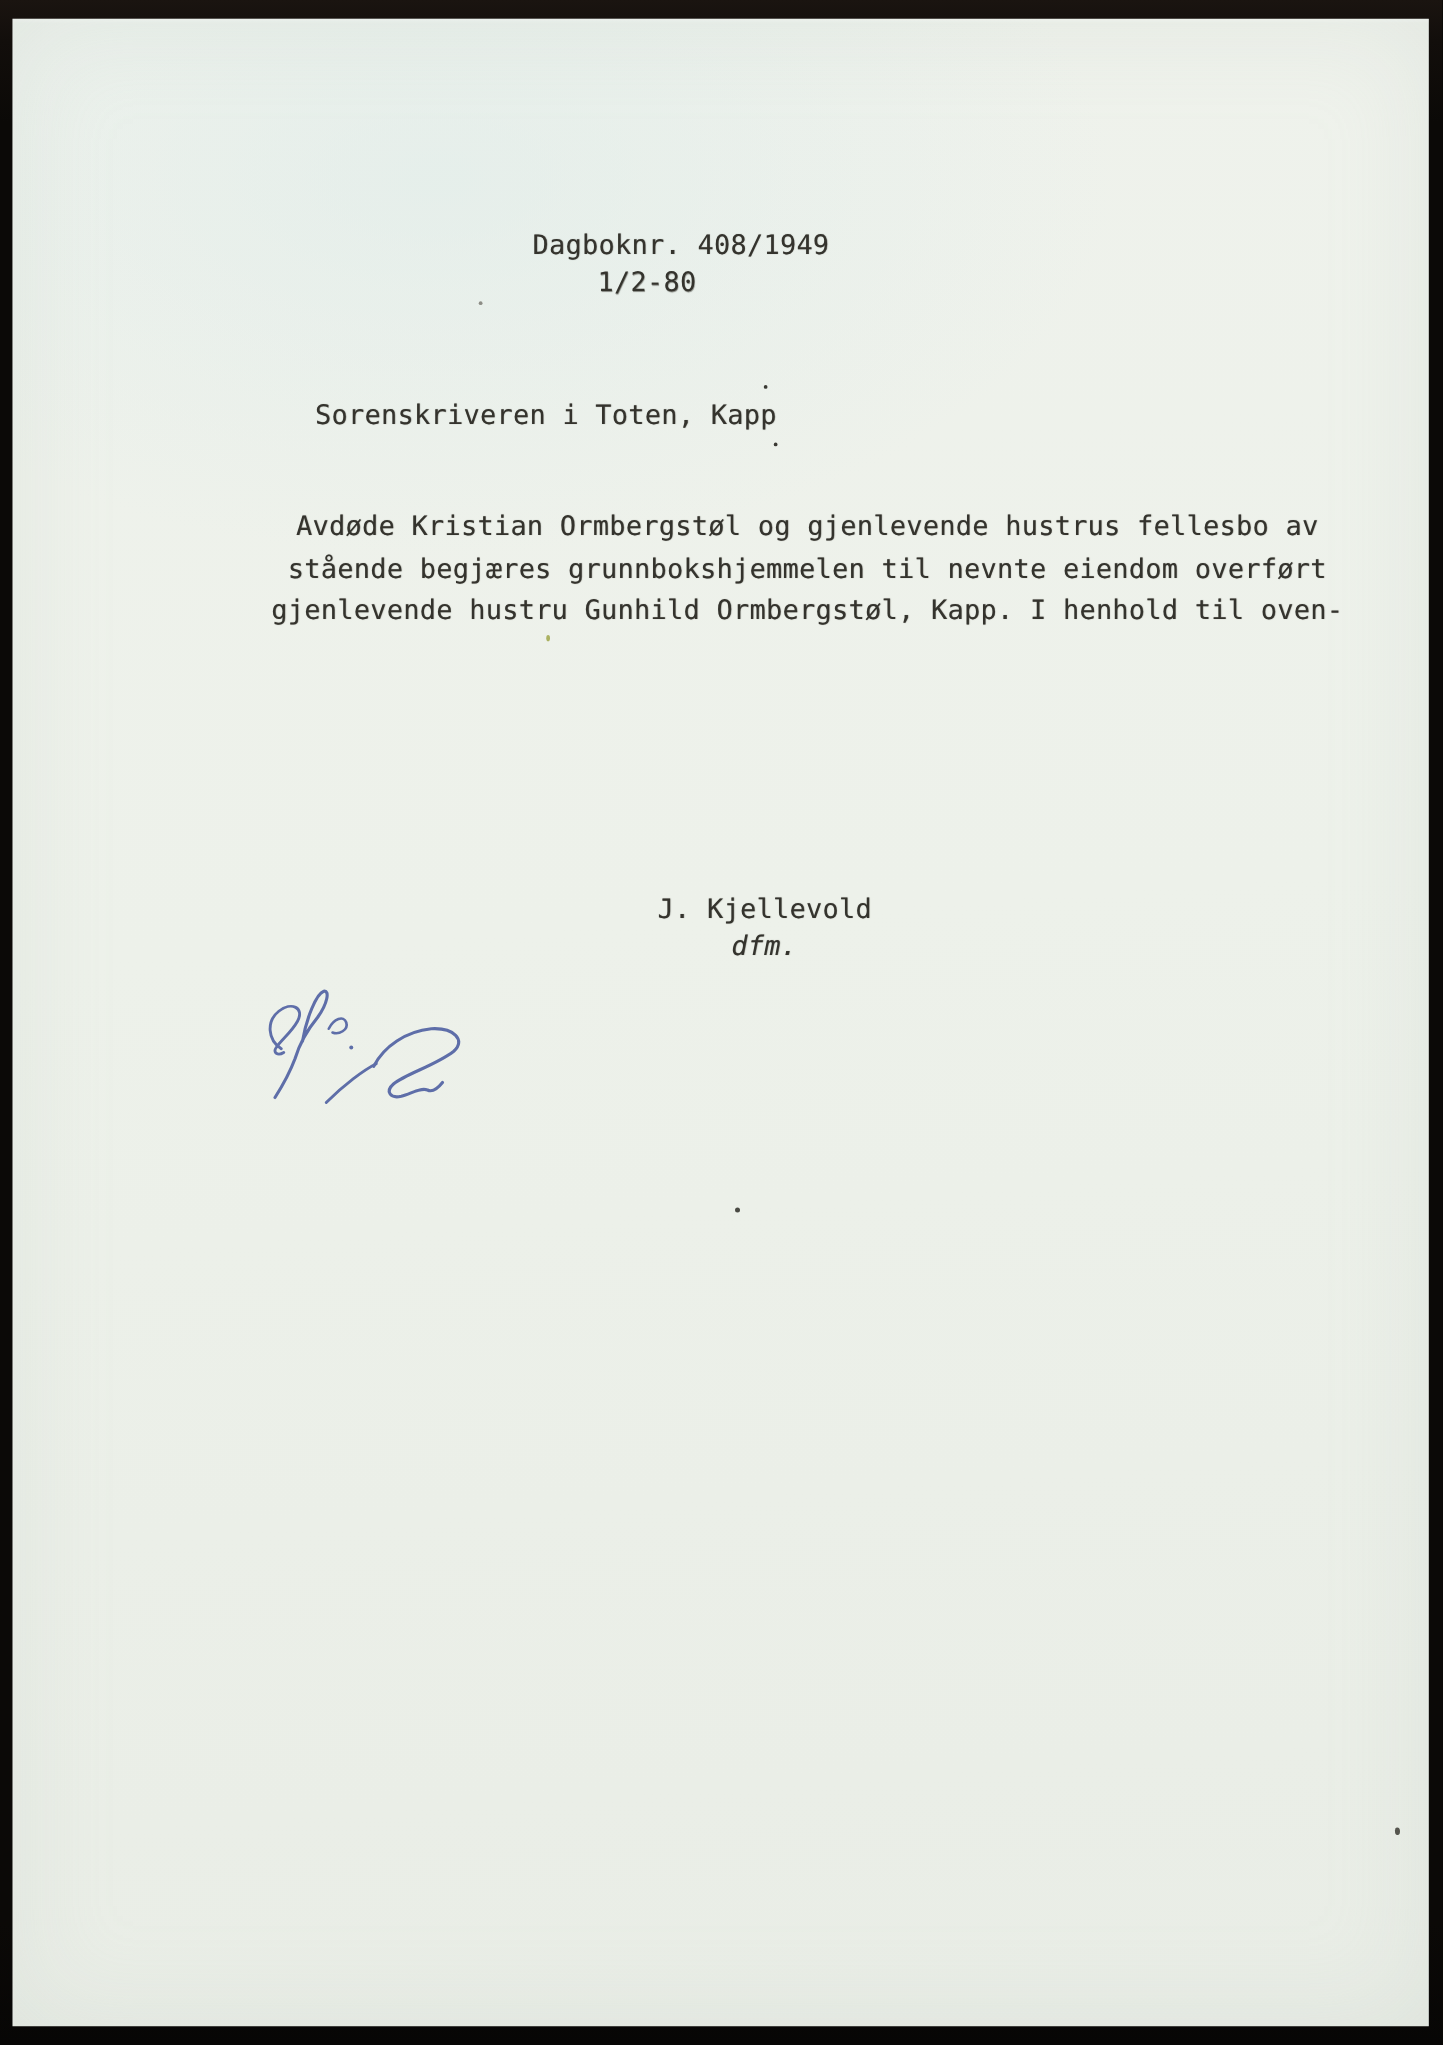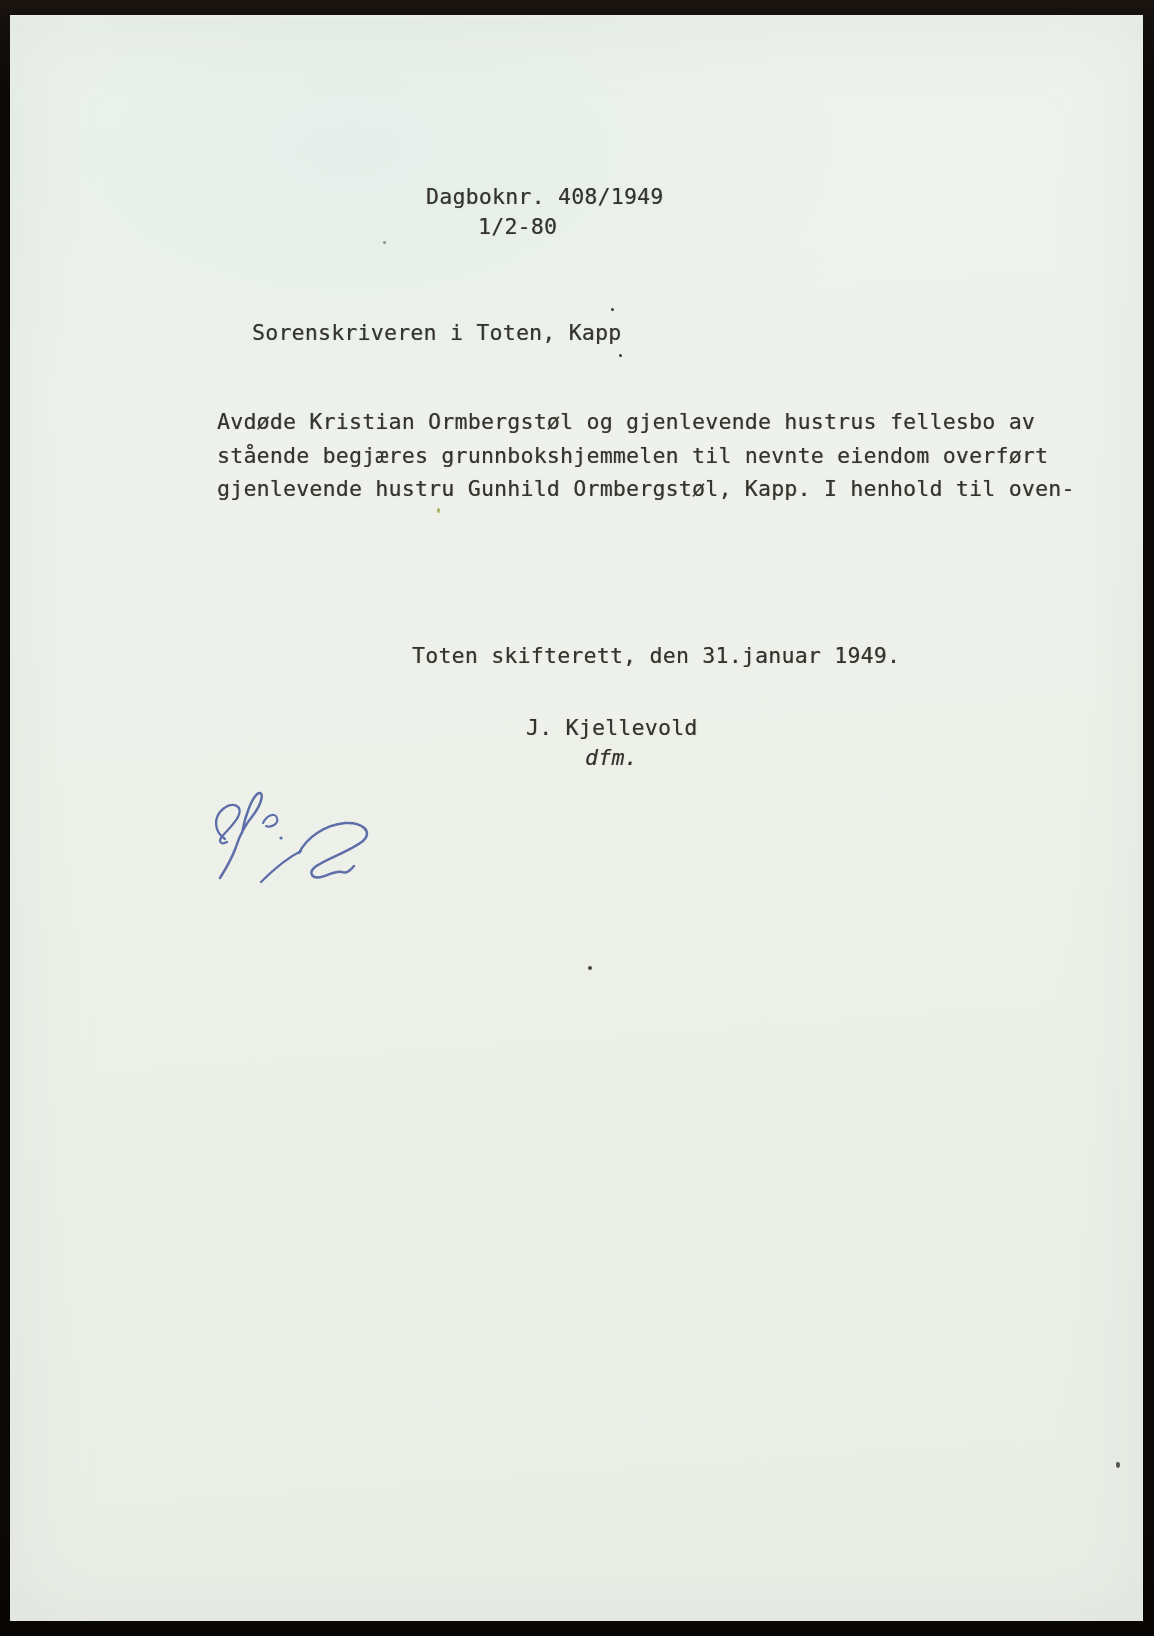--- a/index.html
+++ b/index.html
@@ -51,20 +51,21 @@
   }
   .body-block .type-line {
     position: static;
     display: block;
     color: #34332d;
     font-size: 21.5px;
     line-height: 33.5px;
     letter-spacing: 0.25px;
     white-space: pre;
     text-shadow: 0.35px 0.35px 0.7px rgba(54, 52, 46, 0.55);
+    text-align: center;
   }
   .speck {
     position: absolute;
     border-radius: 50%;
   }
   .sig-wrap {
     position: absolute;
     left: 185px;
     top: 760px;
     width: 200px;
@@ -86,21 +87,20 @@
 
   <div class="speck" style="left:601px; top:293px; width:3px; height:3px; background:#3a3933;"></div>
   <div class="speck" style="left:609px; top:339px; width:3px; height:3px; background:#3a3933;"></div>
 
   <div class="body-block">
     <span class="type-line">Avdøde Kristian Ormbergstøl og gjenlevende hustrus fellesbo av</span>
     <span class="type-line">stående begjæres grunnbokshjemmelen til nevnte eiendom overført</span>
     <span class="type-line">gjenlevende hustru Gunhild Ormbergstøl, Kapp. I henhold til oven-</span>
   </div>
 
-  <div class="type" style="left:402px; top:628px;">Toten skifterett, den 31.januar 1949.</div>
 
   <div class="type" style="left:516px; top:700px;">J. Kjellevold</div>
 
   <div class="type" style="left:575px; top:730px;font-style:italic;">dfm.</div>
 
   <div class="sig-wrap">
     <svg width="200" height="115" viewBox="0 0 200 115">
       <g fill="none" stroke="#4f60a2" stroke-linecap="round" stroke-linejoin="round" opacity="0.9">
         <path stroke-width="2.3" d="M30,64 C19,57 18,42 28,34 C38,26 49,31 43,42 C38,51 30,57 26,63 C23,67 27,70 32,67"></path>
         <path stroke-width="2.5" d="M47,58 C50,40 58,20 64,18 C69,17 67,28 59,39 C50,50 44,62 41,72 C38,80 32,92 25,103"></path>

